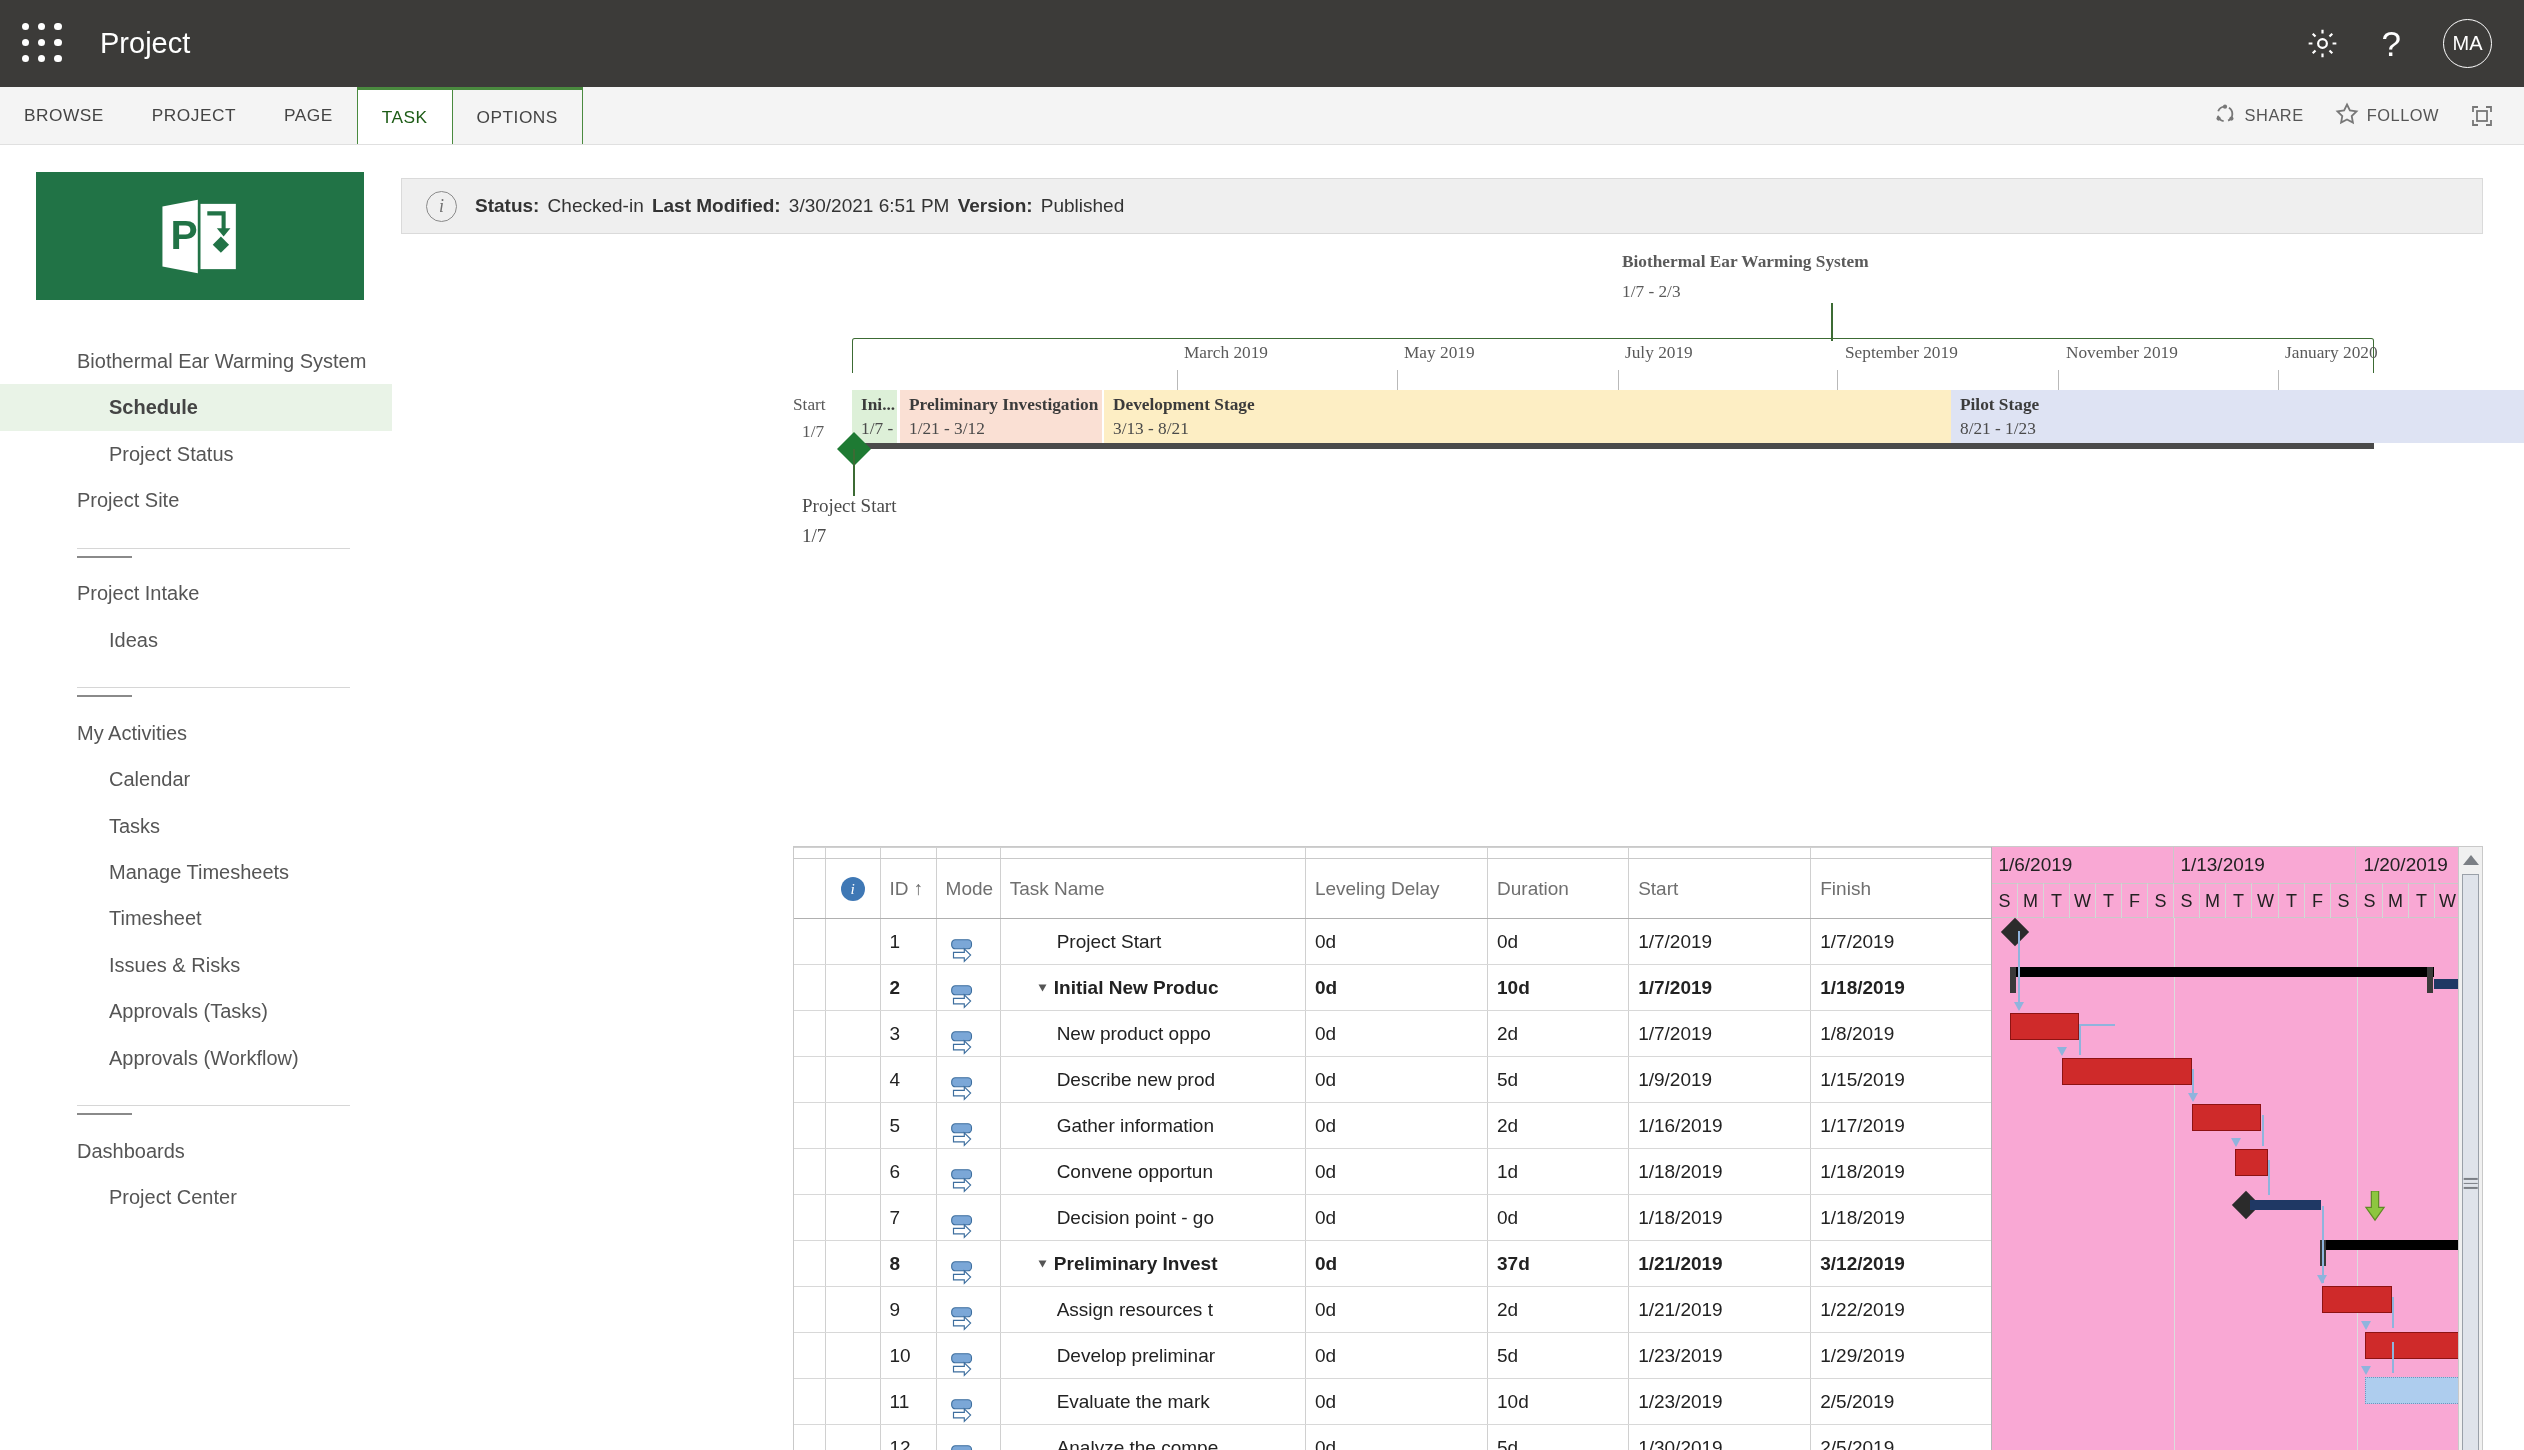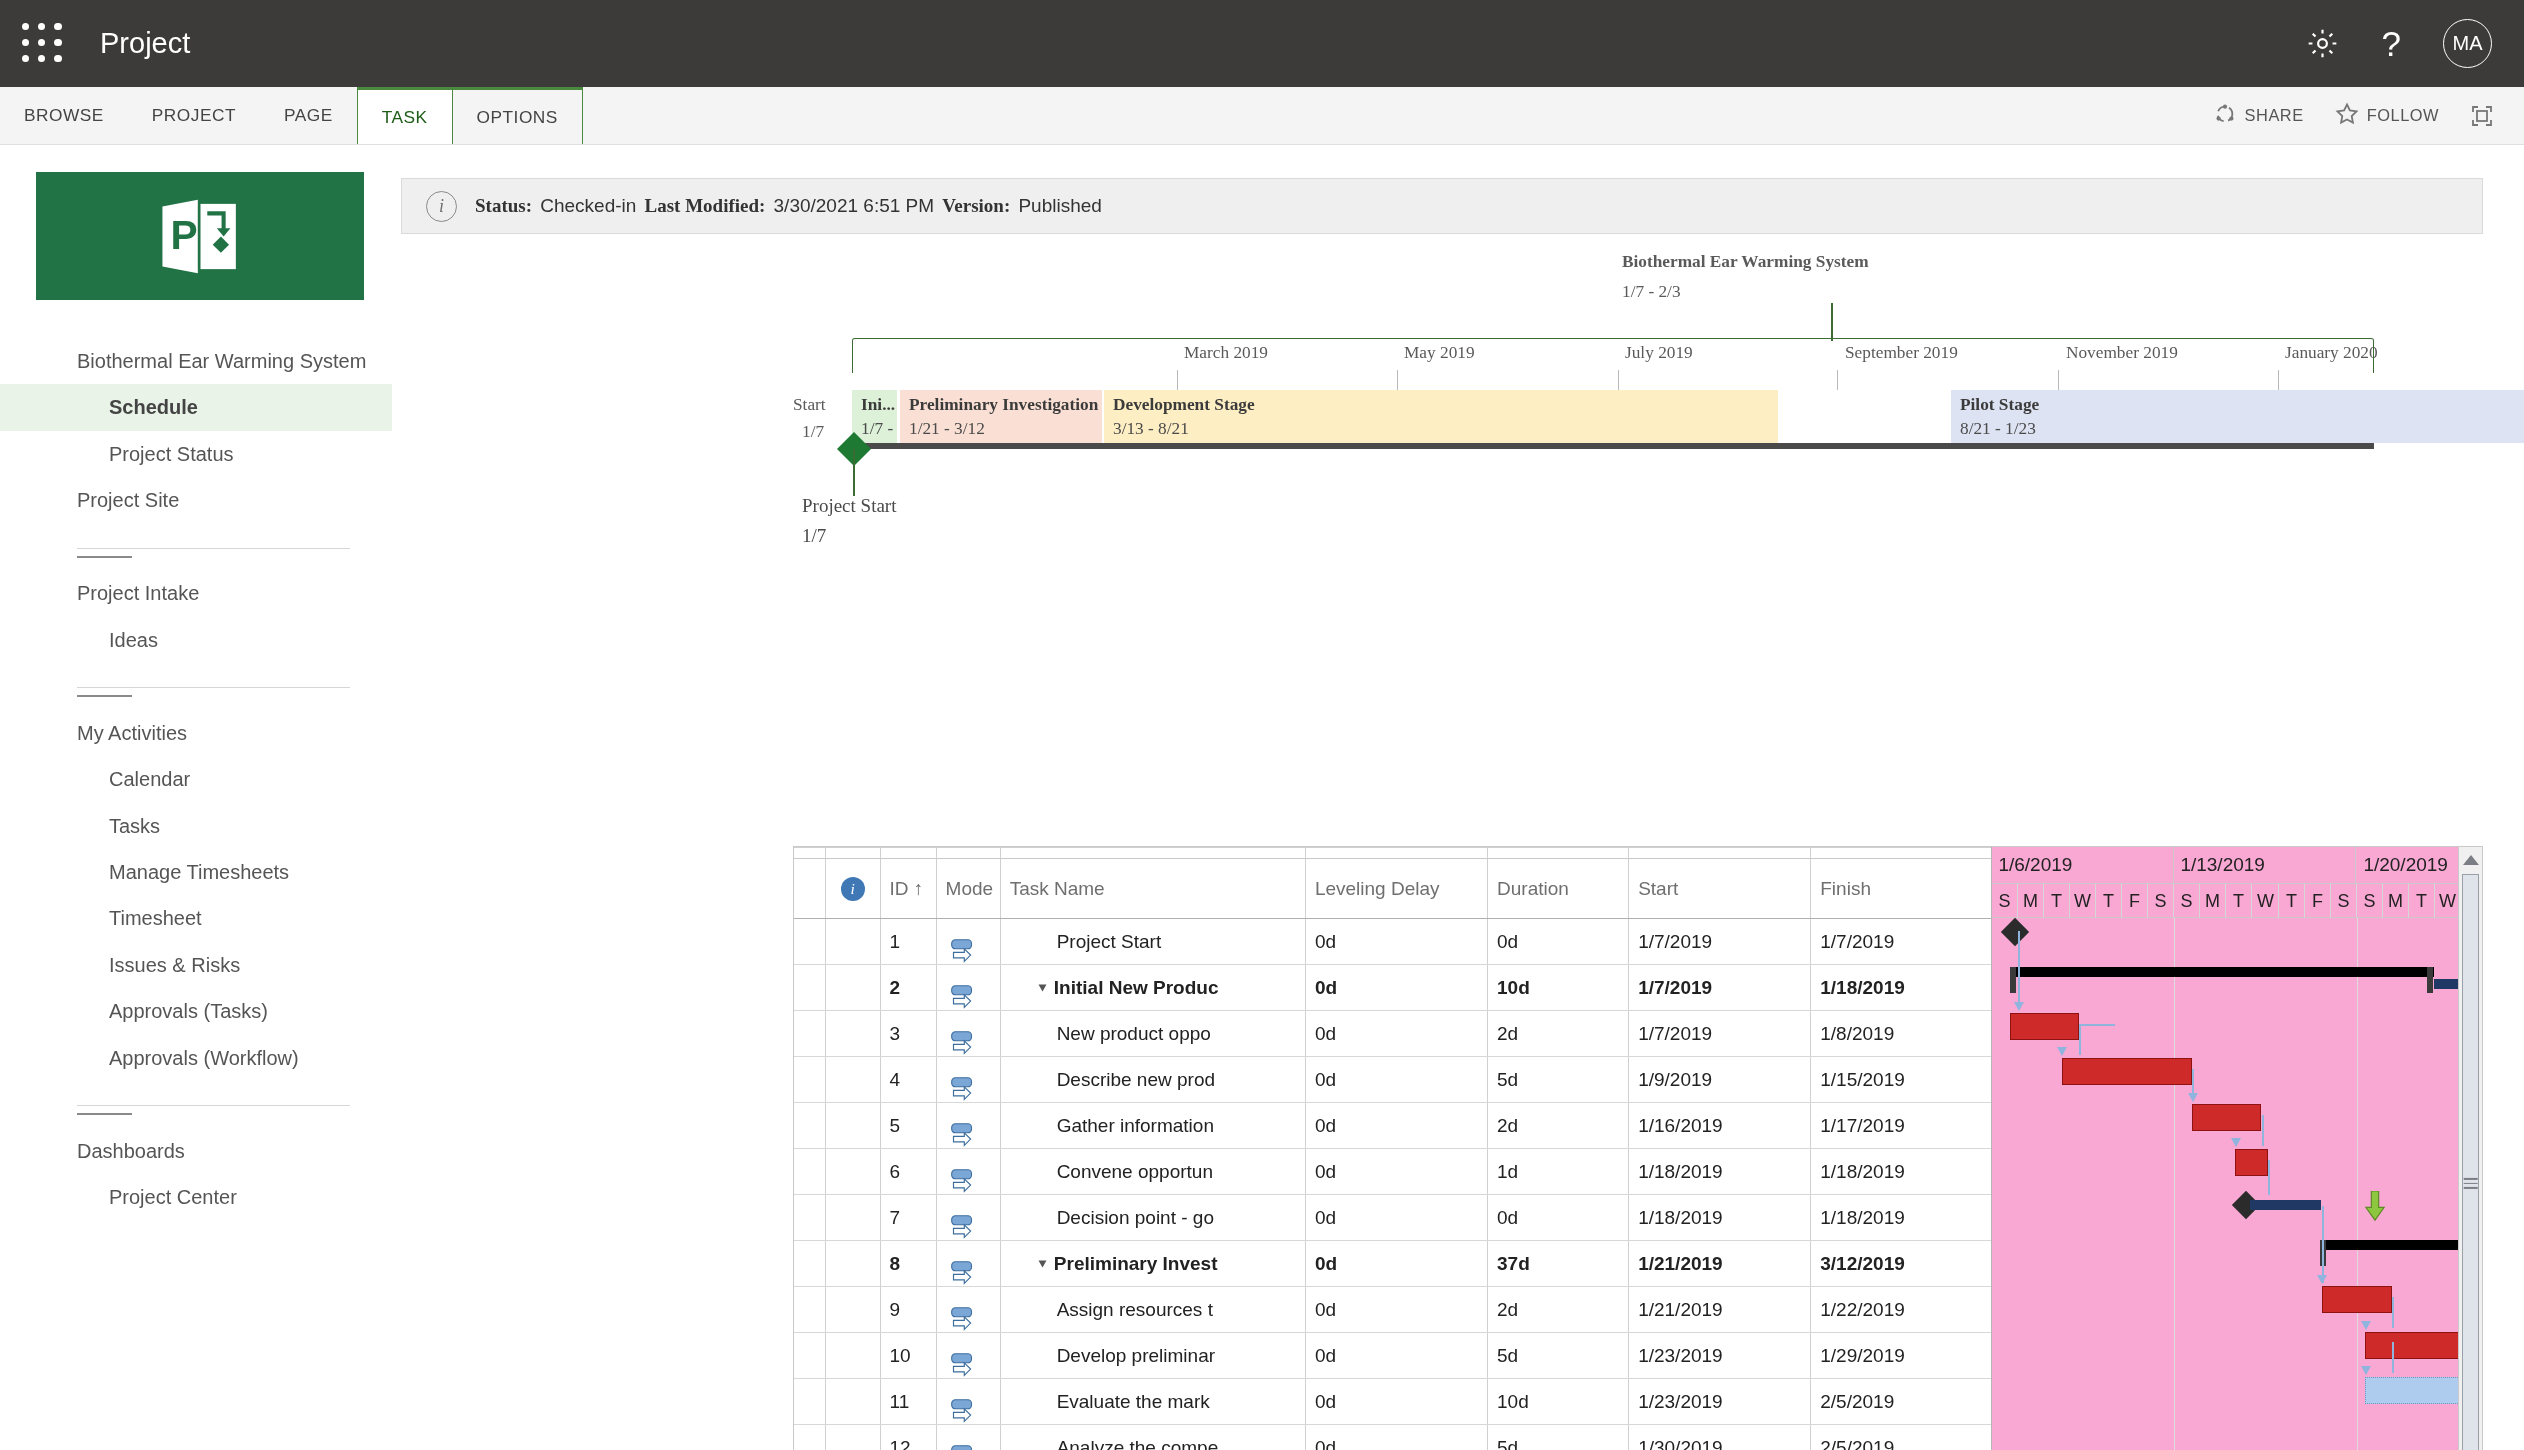--- a/index.html
+++ b/index.html
@@ -53,21 +53,21 @@
   
   #main { flex:1; position:relative; padding:0 42px 0 9px; overflow:hidden; }
 
   
   #status { margin-top:33px; height:56px; background:#efefef;
     border:0.9px solid #dadada; display:flex; align-items:center; padding-left:24px;
     font-size:19px; color:#333; }
   #status .ic { width:31px; height:31px; border:1.8px solid #8a8a8a; border-radius:50%;
     display:flex; align-items:center; justify-content:center; font-size:18px;
     font-style:italic; color:#6f6f6f; margin-right:18px; font-family:"Liberation Serif",serif;}
-  #status b { font-weight:bold;font-family:Liberation Serif, serif; }
+  #status b { font-weight:bold; }
   #status span { margin-right:8.2px; }
 
   
   #timeline { position:relative; height:264px; margin-top:18px;
     font-family:"Liberation Serif", serif; }
   #tl-callout { position:absolute; left:1221px; top:0; font-size:17.3px;
     color:#5a5a5a; }
   #tl-callout .t { font-weight:bold; }
   #tl-callout .d { margin-top:10px; }
   #tl-callline { position:absolute; left:1430px; top:51px; width:1.8px; height:38px;
@@ -304,21 +304,21 @@
         </div>
       <div id="tl-band">
           <div class="tl-seg" style="left: 0px; width: 45px; background: rgb(221, 240, 216);">
             <span class="n">Ini...</span>
             <span class="r">1/7 - 1</span>
           </div>
           <div class="tl-seg" style="left: 48px; width: 202px; background: rgb(250, 224, 212);">
             <span class="n">Preliminary Investigation ...</span>
             <span class="r">1/21 - 3/12</span>
           </div>
-          <div class="tl-seg" style="left: 252px; width: 674px; background: rgb(253, 238, 196);">
+          <div class="tl-seg" style="left: 252px; width: 847px; background: rgb(253, 238, 196);">
             <span class="n">Development Stage</span>
             <span class="r">3/13 - 8/21</span>
           </div>
           <div class="tl-seg" style="left: 1099px; width: 823px; background: rgb(222, 227, 243);">
             <span class="n">Pilot Stage</span>
             <span class="r">8/21 - 1/23</span>
           </div>
         </div>
       <div id="tl-axis"></div>
       <div class="tl-diam" style="left:441px;"></div>

